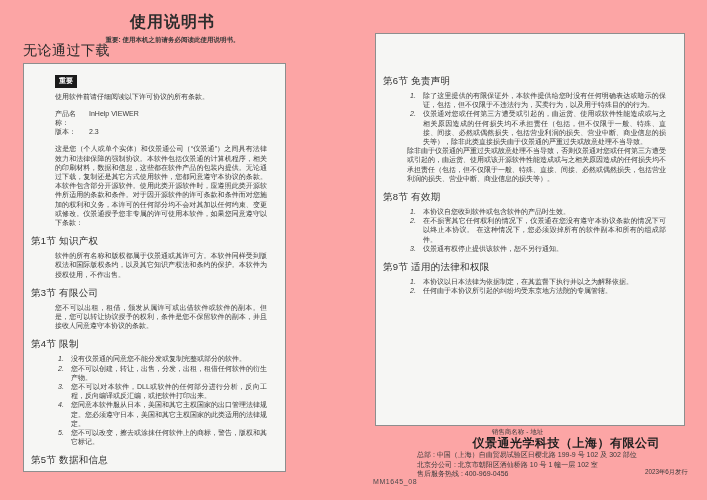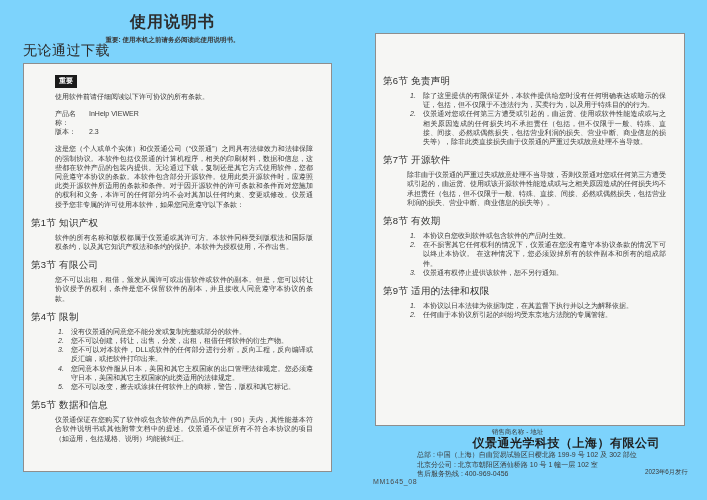--- a/index.html
+++ b/index.html
@@ -3,39 +3,39 @@
 <meta charset="utf-8">
 <style>
   html,body{margin:0;padding:0;}
   body{
     font-family:"Liberation Sans","DejaVu Sans",sans-serif;
     background:#e9e9e7;
   }
   .canvas{
     position:relative;
     width:707px;height:500px;
-    background:#7dd3fc;
+    background:#fca5a5;
     color:#3a3a3a;
     overflow:hidden;
   }
   
   .header{position:absolute;left:23px;top:12px;width:299px;text-align:center;}
   .doc-title{font-size:16px;font-weight:600;letter-spacing:1px;color:#2c2c2c;}
   .doc-subtitle{font-size:6.5px;font-weight:600;margin-top:3px;color:#3a3a3a;}
   .license-heading{
     position:absolute;left:23px;top:42px;
     font-size:14px;font-weight:500;color:#2c2c2c;letter-spacing:0.5px;
   }
   
   .box{
     position:absolute;background:#f6f6f4;
     border:1px solid #8e8e8e;box-sizing:border-box;
     padding:5px 18px 0 6px;overflow:hidden;
   }
-  .box-left{left:23px;top:63px;width:309px;height:409px;}
+  .box-left{left:23px;top:63px;width:263px;height:409px;}
   .box-right{left:375px;top:33px;width:310px;height:393px;}
   
   .badge{
     display:inline-block;margin:4px 0 0 25px;
     background:#1b1b1b;color:#ffffff;
     font-size:7px;font-weight:700;padding:1.5px 4px;
   }
   .intro{margin:4px 0 0 25px;font-size:7px;line-height:9.2px;}
   .product{margin:8px 0 0 25px;font-size:7px;line-height:9.2px;}
   .p-row{display:flex;}
@@ -116,21 +116,20 @@
 
     <div class="sec sec-first">
       <div class="sec-title">第6节 免责声明</div>
       <div class="list">
         <div class="li"><span class="num">1.</span><span>除了这里提供的有限保证外，本软件提供给您时没有任何明确表达或暗示的保证，包括，但不仅限于不违法行为，买卖行为，以及用于特殊目的的行为。</span></div>
         <div class="li"><span class="num">2.</span><span>仪景通对您或任何第三方遭受或引起的，由运货、使用或软件性能造成或与之相关原因造成的任何损失均不承担责任（包括，但不仅限于一般、特殊、直接、间接、必然或偶然损失，包括营业利润的损失、营业中断、商业信息的损失等），除非此类直接损失由于仪景通的严重过失或故意处理不当导致。</span></div>
       </div>
     </div>
 
     <div class="sec">
-      <div class="sec-title">第7节 开源软件</div>
       <p class="sec-body">除非由于仪景通的严重过失或故意处理不当导致，否则仪景通对您或任何第三方遭受或引起的，由运货、使用或该开源软件性能造成或与之相关原因造成的任何损失均不承担责任（包括，但不仅限于一般、特殊、直接、间接、必然或偶然损失，包括营业利润的损失、营业中断、商业信息的损失等）。</p>
     </div>
 
     <div class="sec">
       <div class="sec-title">第8节 有效期</div>
       <div class="list">
         <div class="li"><span class="num">1.</span><span>本协议自您收到软件或包含软件的产品时生效。</span></div>
         <div class="li"><span class="num">2.</span><span>在不损害其它任何权利的情况下，仪景通在您没有遵守本协议条款的情况下可以终止本协议。 在这种情况下，您必须毁掉所有的软件副本和所有的组成部件。</span></div>
         <div class="li"><span class="num">3.</span><span>仪景通有权停止提供该软件，恕不另行通知。</span></div>
       </div>

